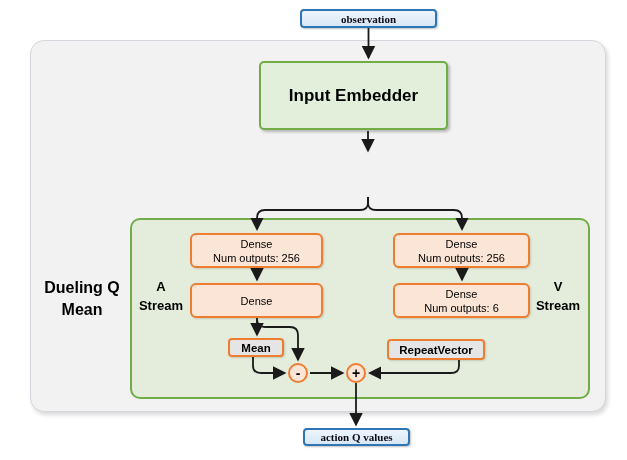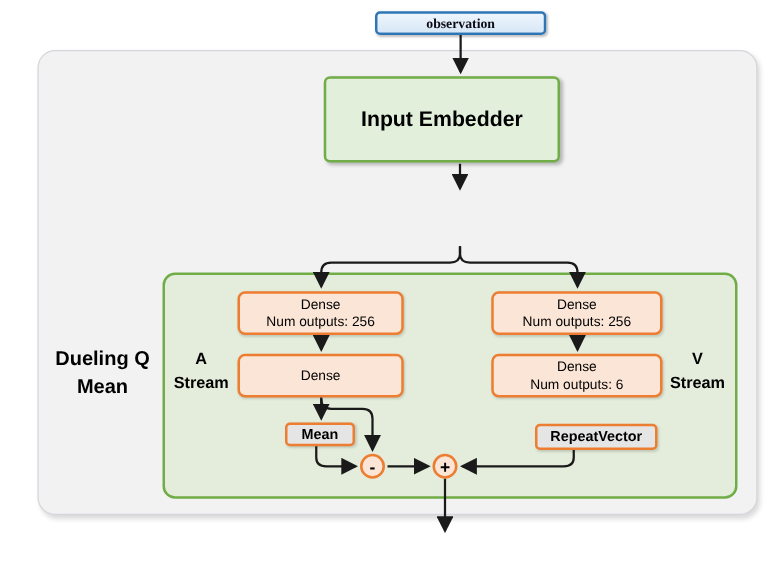--- a/index.html
+++ b/index.html
@@ -52,20 +52,23 @@
     <div>Stream</div>
   </div>
   <div class="abs side-label stream" style="left:528px; top:277px; width:60px;">
     <div>V</div>
     <div>Stream</div>
   </div>
 
   <div class="abs box blue-box" style="left:300px; top:9px; width:137px; height:19px;">
     <span>observation</span>
   </div>
+  <div class="abs box blue-box" style="left:303px; top:428px; width:107px; height:18px;">
+    <span>action Q values</span>
+  </div>
 
   <div class="abs box green-box" style="left:259px; top:61px; width:189px; height:69px;">
     <span>Input Embedder</span>
   </div>
 
   <div class="abs box orange-box" style="left:190px; top:233px; width:133px; height:35px;">
     <div class="t">Dense</div>
     <div class="s">Num outputs: 256</div>
   </div>
   <div class="abs box orange-box" style="left:190px; top:283px; width:133px; height:35px;">
@@ -76,21 +79,21 @@
   </div>
 
   <div class="abs box orange-box" style="left:393px; top:233px; width:137px; height:35px;">
     <div class="t">Dense</div>
     <div class="s">Num outputs: 256</div>
   </div>
   <div class="abs box orange-box" style="left:393px; top:283px; width:137px; height:35px;">
     <div class="t">Dense</div>
     <div class="s">Num outputs: 6</div>
   </div>
-  <div class="abs box orange-pill" style="left:428px; top:339px; width:98px; height:21px;">
+  <div class="abs box orange-pill" style="left:387px; top:339px; width:98px; height:21px;">
     <span>RepeatVector</span>
   </div>
 
   <div class="abs box circle" style="left:288px; top:363px; width:20px; height:20px;">
     <span>-</span>
   </div>
   <div class="abs box circle" style="left:346px; top:363px; width:20px; height:20px;">
     <span>+</span>
   </div>
 

